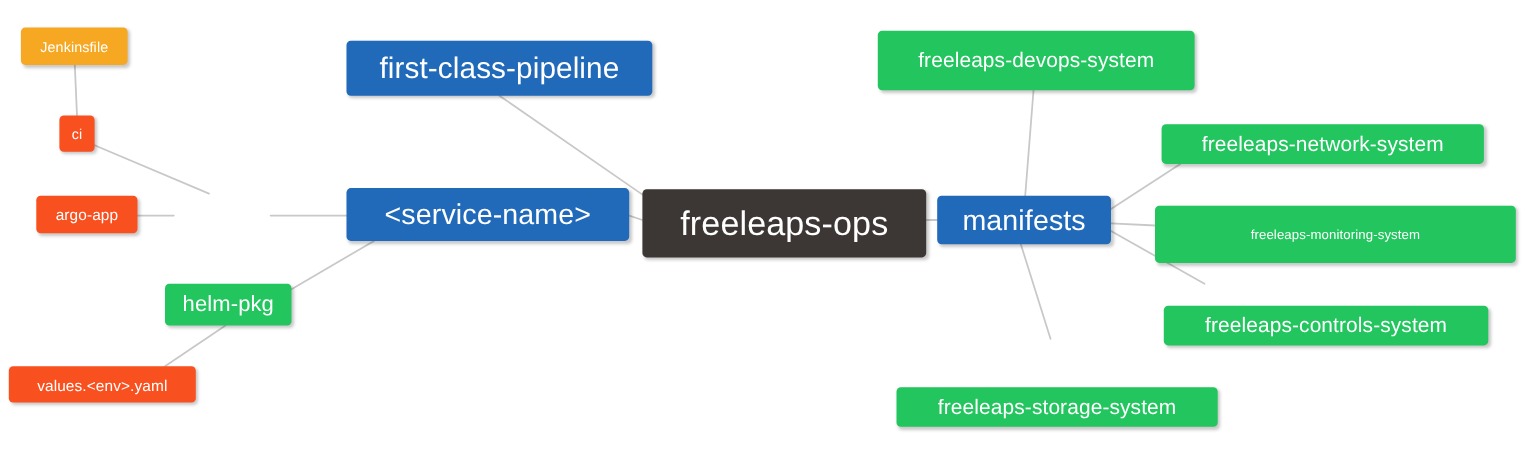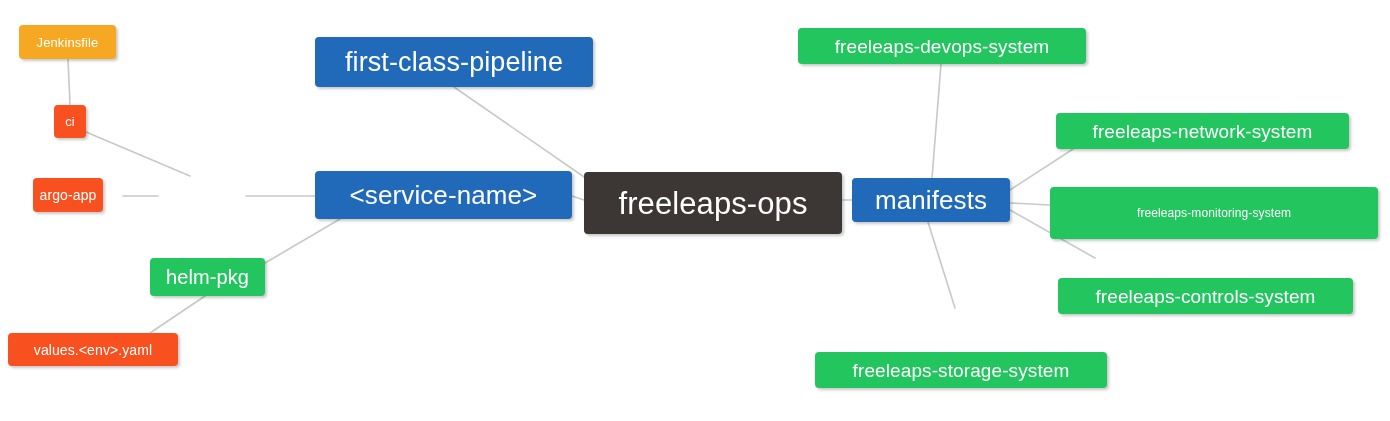--- a/index.html
+++ b/index.html
@@ -62,42 +62,42 @@
       <line x1="1010" y1="203" x2="1050" y2="205" stroke="#c8c8c8" stroke-width="1.6" stroke-linecap="round"></line>
       <line x1="1010" y1="210" x2="1095" y2="258" stroke="#c8c8c8" stroke-width="1.6" stroke-linecap="round"></line>
       <line x1="928" y1="222" x2="955" y2="308" stroke="#c8c8c8" stroke-width="1.6" stroke-linecap="round"></line>
     </svg>
 <div class="node" style="left: 19px; top: 25px; width: 97px; height: 34px; background: rgb(247, 168, 35); font-size: 13px;">
       <span class="node-label">Jenkinsfile</span>
     </div>
     <div class="node" style="left: 54px; top: 105px; width: 32px; height: 33px; background: rgb(249, 80, 31); font-size: 13px;">
       <span class="node-label">ci</span>
     </div>
-    <div class="node" style="left: 33px; top: 178px; width: 70px; height: 34px; background: rgb(249, 80, 31); font-size: 14px; text-align: center;">
+    <div class="node" style="left: 33px; top: 178px; width: 92px; height: 34px; background: rgb(249, 80, 31); font-size: 14px; text-align: center;">
       <span class="node-label">argo-app</span>
     </div>
     <div class="node" style="left: 150px; top: 258px; width: 115px; height: 38px; background: rgb(34, 197, 94); font-size: 20px;">
       <span class="node-label">helm-pkg</span>
     </div>
     <div class="node" style="left: 8px; top: 333px; width: 170px; height: 33px; background: rgb(249, 80, 31); font-size: 14px;">
       <span class="node-label">values.&lt;env&gt;.yaml</span>
     </div>
     <div class="node" style="left: 315px; top: 37px; width: 278px; height: 50px; background: rgb(33, 105, 185); font-size: 27px; text-align: right;">
       <span class="node-label">first-class-pipeline</span>
     </div>
     <div class="node" style="left: 315px; top: 171px; width: 257px; height: 48px; background: rgb(33, 105, 185); font-size: 26px;">
       <span class="node-label">&lt;service-name&gt;</span>
     </div>
     <div class="node" style="left: 584px; top: 172px; width: 258px; height: 62px; background: rgb(60, 55, 52); font-size: 31px;">
       <span class="node-label">freeleaps-ops</span>
     </div>
     <div class="node" style="left: 852px; top: 178px; width: 158px; height: 44px; background: rgb(33, 105, 185); font-size: 26px;">
       <span class="node-label">manifests</span>
     </div>
-    <div class="node" style="left: 798px; top: 28px; width: 288px; height: 36px; background: rgb(34, 197, 94); font-size: 19px;">
+    <div class="node" style="left: 798px; top: 28px; width: 288px; height: 54px; background: rgb(34, 197, 94); font-size: 19px;">
       <span class="node-label">freeleaps-devops-system</span>
     </div>
     <div class="node" style="left: 1056px; top: 113px; width: 293px; height: 36px; background: rgb(34, 197, 94); font-size: 19px;">
       <span class="node-label">freeleaps-network-system</span>
     </div>
     <div class="node" style="left: 1050px; top: 187px; width: 328px; height: 52px; background: rgb(34, 197, 94); font-size: 12px;">
       <span class="node-label">freeleaps-monitoring-system</span>
     </div>
     <div class="node" style="left: 1058px; top: 258px; width: 295px; height: 36px; background: rgb(34, 197, 94); font-size: 19px; margin-top: 20px;">
       <span class="node-label">freeleaps-controls-system</span>

